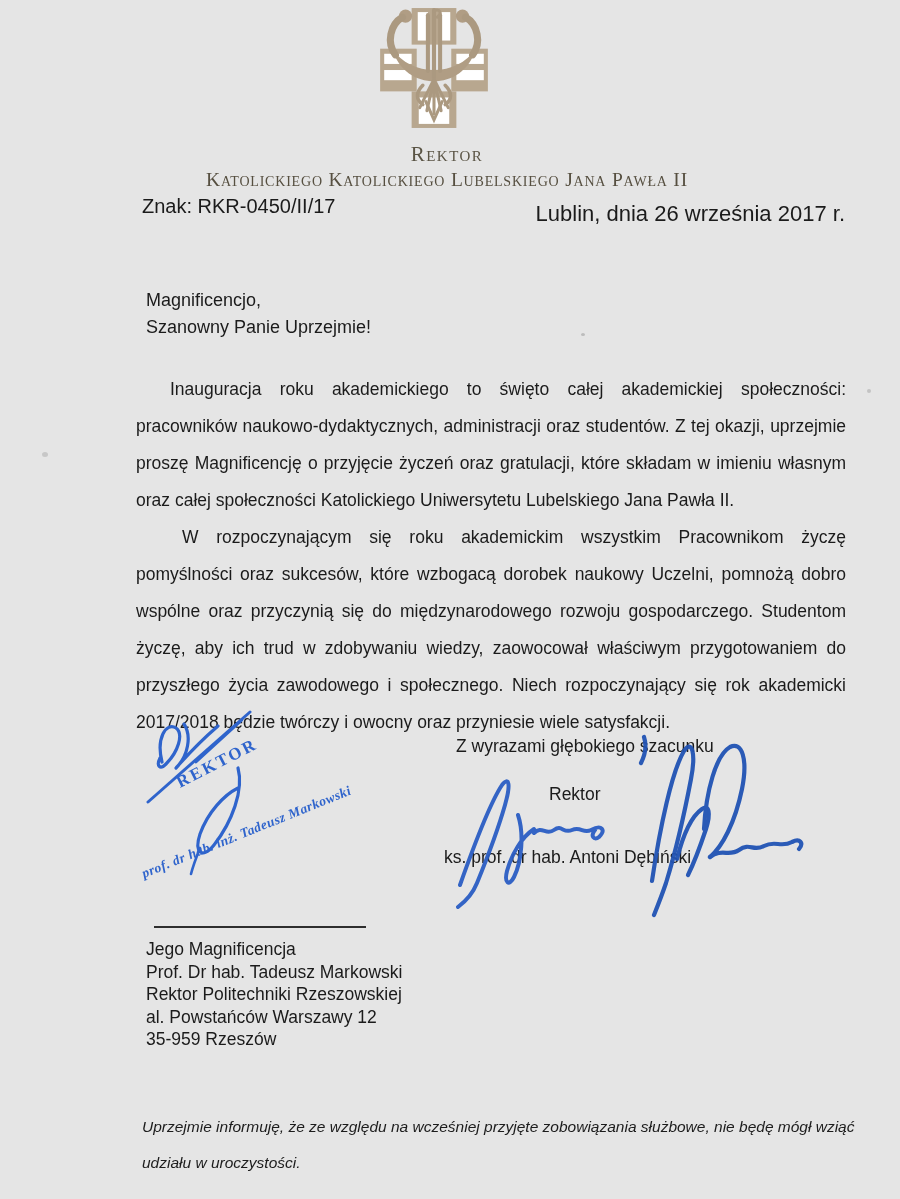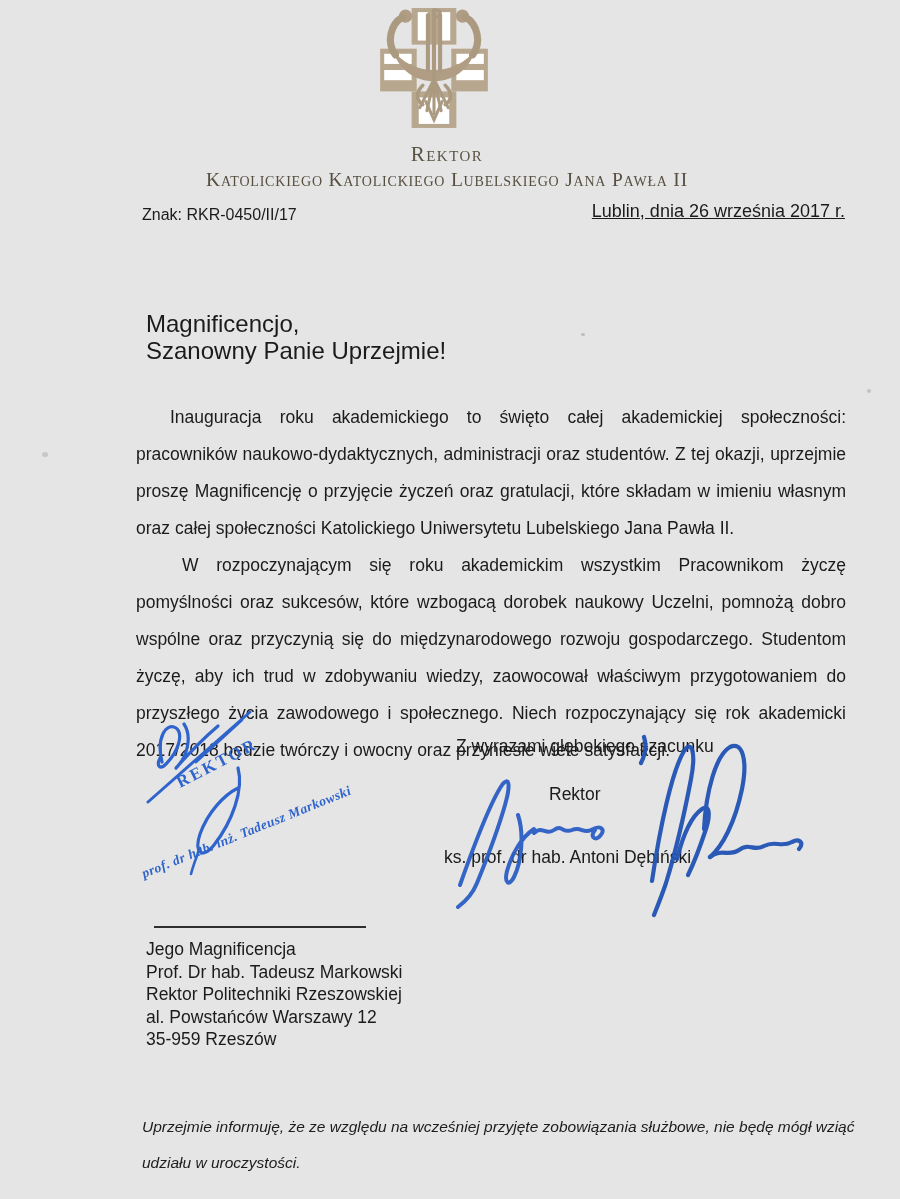--- a/index.html
+++ b/index.html
@@ -13,25 +13,25 @@
   .h-title{
     position:absolute;left:0;top:142px;width:894px;text-align:center;
     font-family:"Liberation Serif",serif;font-variant:small-caps;
     font-size:21px;letter-spacing:1.5px;color:#5a5445;
   }
   .h-sub{
     position:absolute;left:0;top:169px;width:894px;text-align:center;
     font-family:"Liberation Serif",serif;font-variant:small-caps;
     font-size:19.5px;letter-spacing:0.8px;color:#564f40;
   }
-  .ref{position:absolute;left:142px;top:206px;font-size:16px;}
-  .date{position:absolute;right:55px;top:201px;font-size:18px;text-decoration:underline;}
+  .ref{position:absolute;left:142px;top:195px;font-size:20px;}
+  .date{position:absolute;right:55px;top:201px;font-size:22px;}
   
-  .salutation{position:absolute;left:146px;top:287px;font-size:24px;line-height:27px;margin-top:23px;}
-  .body-text{position:absolute;left:136px;top:399px;width:710px;font-size:17.5px;}
+  .salutation{position:absolute;left:146px;top:287px;font-size:18px;line-height:27px;}
+  .body-text{position:absolute;left:136px;top:371px;width:710px;font-size:17.5px;}
   .body-text p{margin:0;line-height:37px;text-align:justify;}
   .body-text p.p1{text-indent:34px;}
   .body-text p.p2{text-indent:46px;}
   
   .valediction{position:absolute;left:456px;top:736px;font-size:17.5px;}
   .signer-title{position:absolute;left:549px;top:784px;font-size:17.5px;}
   .signer-name{position:absolute;left:444px;top:847px;font-size:17.5px;}
   .sig-svg{position:absolute;left:452px;top:733px;width:420px;height:185px;}
   .stamp-svg{position:absolute;left:126px;top:698px;width:305px;height:205px;}
   .stamp-text1{font-family:"Liberation Serif",serif;font-weight:bold;font-size:17px;letter-spacing:2.5px;}

